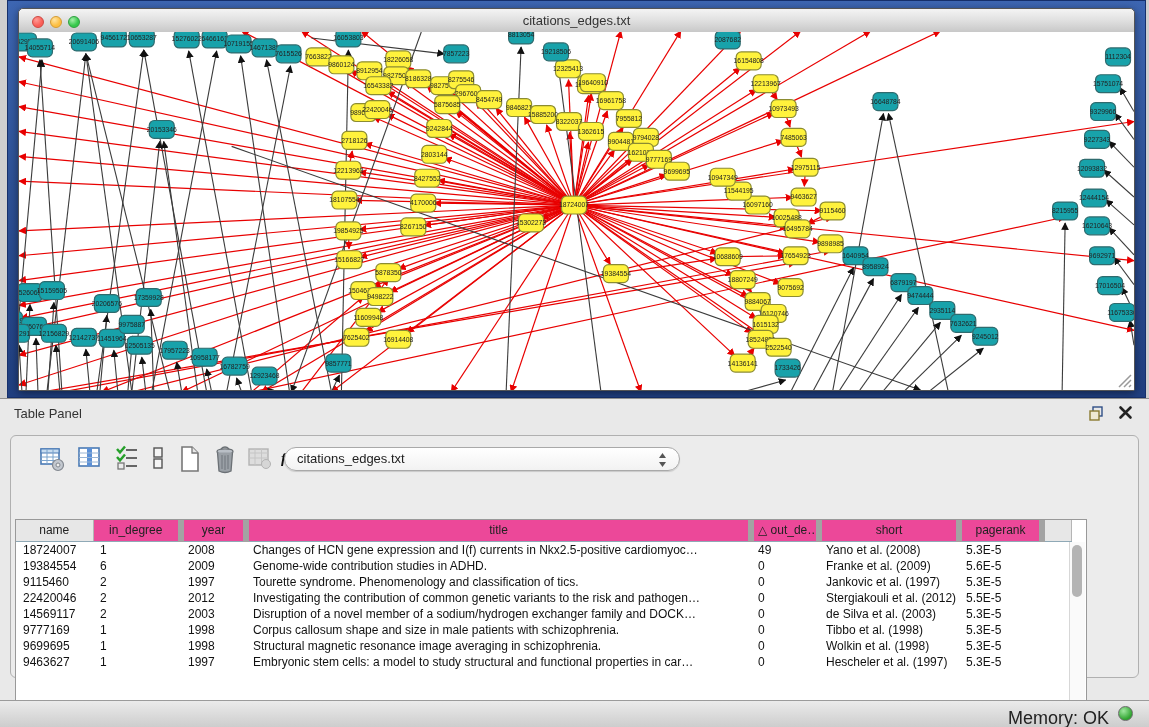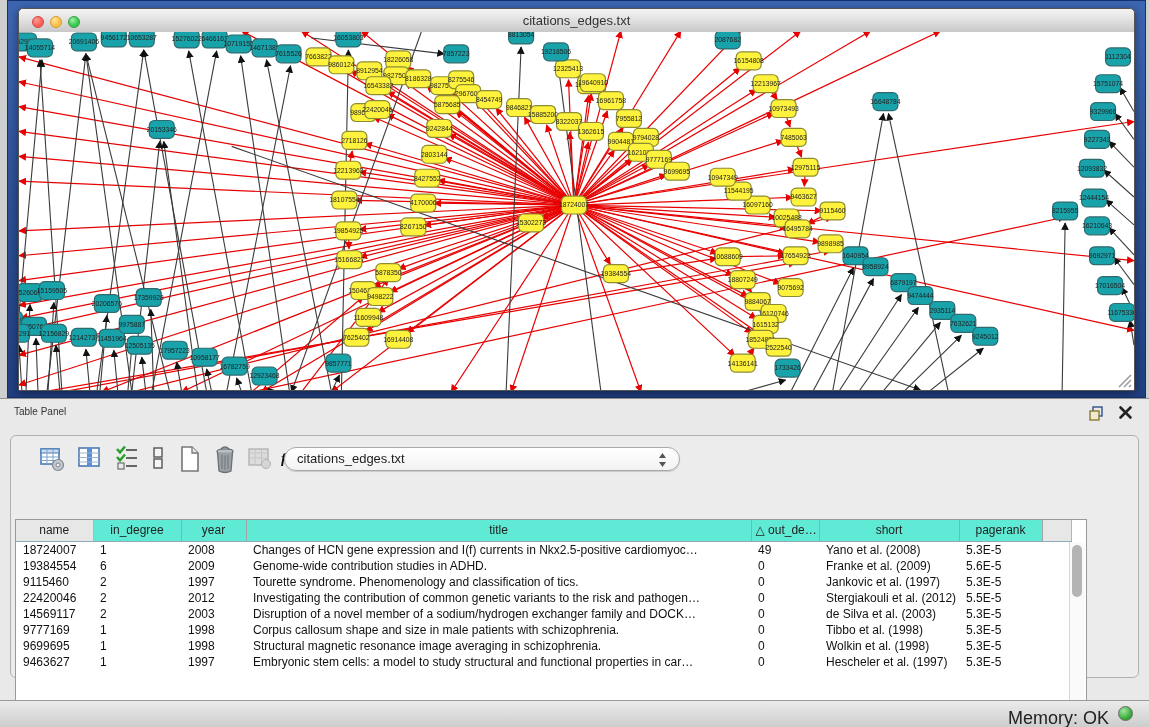--- a/index.html
+++ b/index.html
@@ -33,21 +33,21 @@
   #tl-zoom{left:49px;background:radial-gradient(circle at 35% 30%,#a4eFA8,#35c84b 60%);border:1px solid #2da03e;}
   #net-canvas{position:absolute;left:0;top:23px;right:0;bottom:0;background:#fff;overflow:hidden;}
   #net-canvas svg.graph{position:absolute;left:0;top:0;width:100%;height:100%;}
   #resize-grip{position:absolute;right:2px;bottom:2px;}
   
   #table-panel{
     position:absolute;left:0;top:398px;width:1149px;height:302px;
     background:#e9e9e9;border-top:1px solid #909090;box-sizing:border-box;
   }
   #panel-titlebar{position:absolute;left:0;top:0;right:0;height:28px;}
-  #panel-title{position:absolute;left:14px;top:7px;font-size:10px;color:#333;}
+  #panel-title{position:absolute;left:14px;top:7px;font-size:13px;color:#333;}
   #panel-float{position:absolute;right:44px;top:6px;cursor:pointer;}
   #panel-close{position:absolute;right:16px;top:6px;cursor:pointer;}
   #group-box{
     position:absolute;left:10px;top:36px;width:1129px;height:243px;
     border:1px solid #b0b0b0;border-radius:6px;background:#ececec;box-sizing:border-box;
   }
   #toolbar{position:absolute;left:0;top:2px;height:42px;right:0;}
   .tb-icon{position:absolute;top:7px;cursor:pointer;}
   #dropdown{
     position:absolute;left:273px;top:9px;width:396px;height:24px;
@@ -57,21 +57,21 @@
     box-shadow:0 1px 1px rgba(0,0,0,.15);
   }
   #dd-arrows{position:absolute;right:12px;top:4px;}
   #table-wrap{
     position:absolute;left:4px;top:48px;width:1072px;height:190px;
     background:#fff;border:1px solid #999;box-sizing:border-box;overflow:hidden;margin-top:35px;
   }
   table.data{border-collapse:collapse;table-layout:fixed;width:1055px;font-size:12px;color:#111;}
   table.data th{
     height:21px;box-sizing:border-box;font-weight:normal;font-size:12px;color:#222;
-    background:#5eead4;border-right:1px solid #a3a3a3;border-bottom:1px solid #8fa9b6;
+    background:#ec4899;border-right:6px solid #a3a3a3;border-bottom:1px solid #8fa9b6;
     text-align:center;overflow:hidden;white-space:nowrap;padding:0 4px;cursor:pointer;
   }
   table.data th.gray{background:#e7e7e7;border-right:1px solid #b5b5b5;}
   table.data th.sorted{text-align:left;}
   table.data td{
     height:16px;line-height:16px;box-sizing:border-box;padding:0 0 0 7px;
     overflow:hidden;white-space:nowrap;text-overflow:clip;cursor:default;
   }
   #vscroll{
     position:absolute;right:1px;top:22px;bottom:1px;width:15px;

